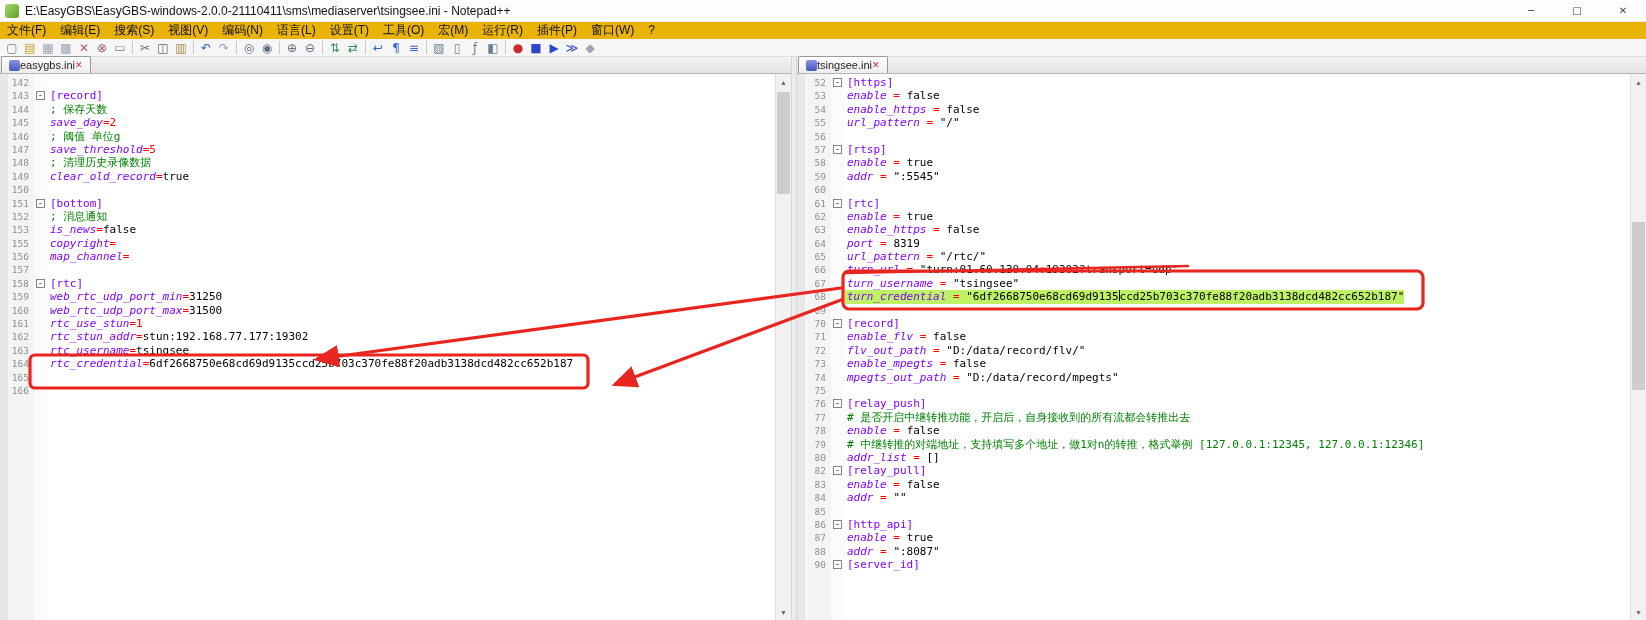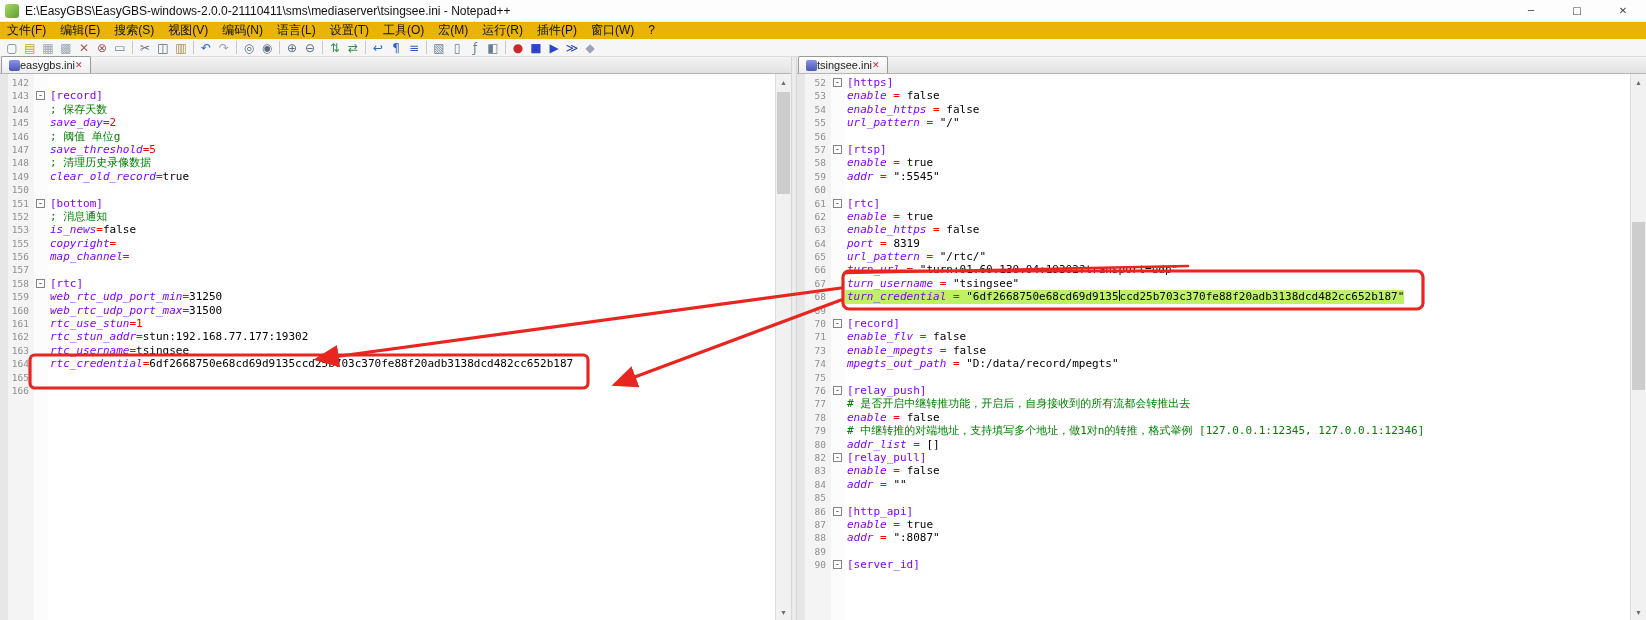--- a/index.html
+++ b/index.html
@@ -417,20 +417,25 @@
           <span class="foldbox">-</span>
         </span>
         <span class="code"><span class="tk-sec">[record]</span></span>
       </div>
       <div class="line">
         <span class="ln">71</span>
         <span class="fold"></span>
         <span class="code"><span class="tk-key">enable_flv</span><span class="tk-op"> = </span><span class="tk-val">false</span></span>
       </div>
       <div class="line">
+        <span class="ln">72</span>
+        <span class="fold"></span>
+        <span class="code"><span class="tk-key">flv_out_path</span><span class="tk-op"> = </span><span class="tk-val">"D:/data/record/flv/"</span></span>
+      </div>
+      <div class="line">
         <span class="ln">73</span>
         <span class="fold"></span>
         <span class="code"><span class="tk-key">enable_mpegts</span><span class="tk-op"> = </span><span class="tk-val">false</span></span>
       </div>
       <div class="line">
         <span class="ln">74</span>
         <span class="fold"></span>
         <span class="code"><span class="tk-key">mpegts_out_path</span><span class="tk-op"> = </span><span class="tk-val">"D:/data/record/mpegts"</span></span>
       </div>
       <div class="line">
@@ -496,25 +501,20 @@
       </div>
       <div class="line">
         <span class="ln">87</span>
         <span class="fold"></span>
         <span class="code"><span class="tk-key">enable</span><span class="tk-op"> = </span><span class="tk-val">true</span></span>
       </div>
       <div class="line">
         <span class="ln">88</span>
         <span class="fold"></span>
         <span class="code"><span class="tk-key">addr</span><span class="tk-op"> = </span><span class="tk-val">":8087"</span></span>
-      </div>
-      <div class="line">
-        <span class="ln">89</span>
-        <span class="fold"></span>
-        <span class="code"></span>
       </div>
       <div class="line">
         <span class="ln">90</span>
         <span class="fold">
           <span class="foldbox">-</span>
         </span>
         <span class="code"><span class="tk-sec">[server_id]</span></span>
       </div>
     </div>
   <div class="vscroll">

